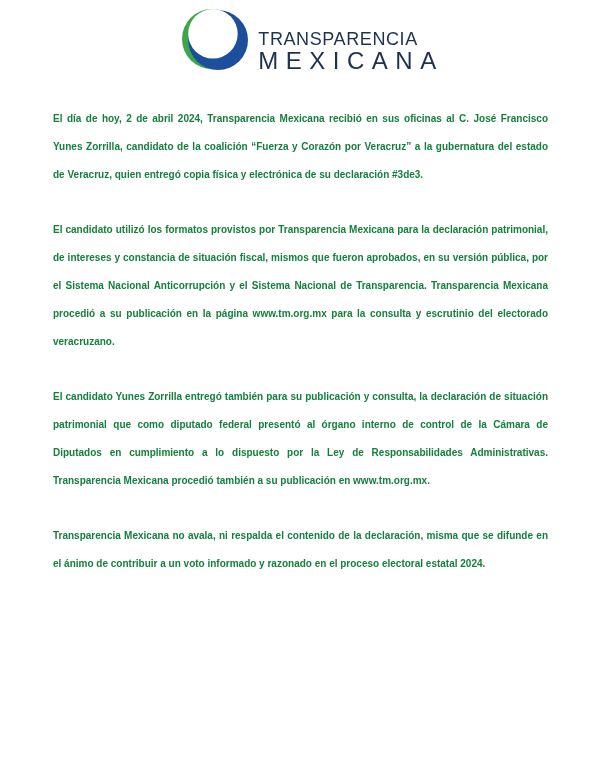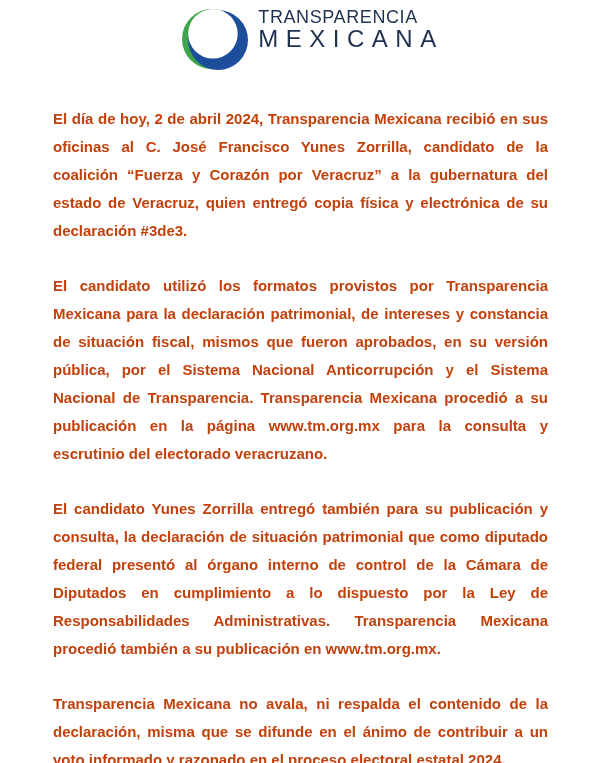--- a/index.html
+++ b/index.html
@@ -14,21 +14,21 @@
     margin: 0 auto;
     background: #ffffff;
     overflow: hidden;
     font-family: "Liberation Sans", sans-serif;
   }
   
   .header {
     padding-top: 6px;
     display: flex;
     justify-content: center;
-    align-items: flex-start;
+    align-items: flex-end;
     gap: 10px;
     padding-left: 26px;
   }
   .logo-mark {
     width: 66px;
     height: 66px;
     flex: 0 0 auto;
   }
   .wordmark {
     display: flex;
@@ -49,24 +49,24 @@
     letter-spacing: 7.5px;
     font-weight: 400;
     white-space: nowrap;
   }
   
   .doc-body {
     padding: 33px 52px 0 53px;
   }
   .doc-body p {
     margin: 0 0 27px 0;
-    font-size: 15px;
+    font-size: 10px;
     font-weight: 700;
     line-height: 28px;
-    color: #c2410c;
+    color: #15803d;
     text-align: justify;
     text-justify: inter-word;
   }
 </style>
 </head>
 <body>
 
 <div class="page">
 
   <div class="header">

